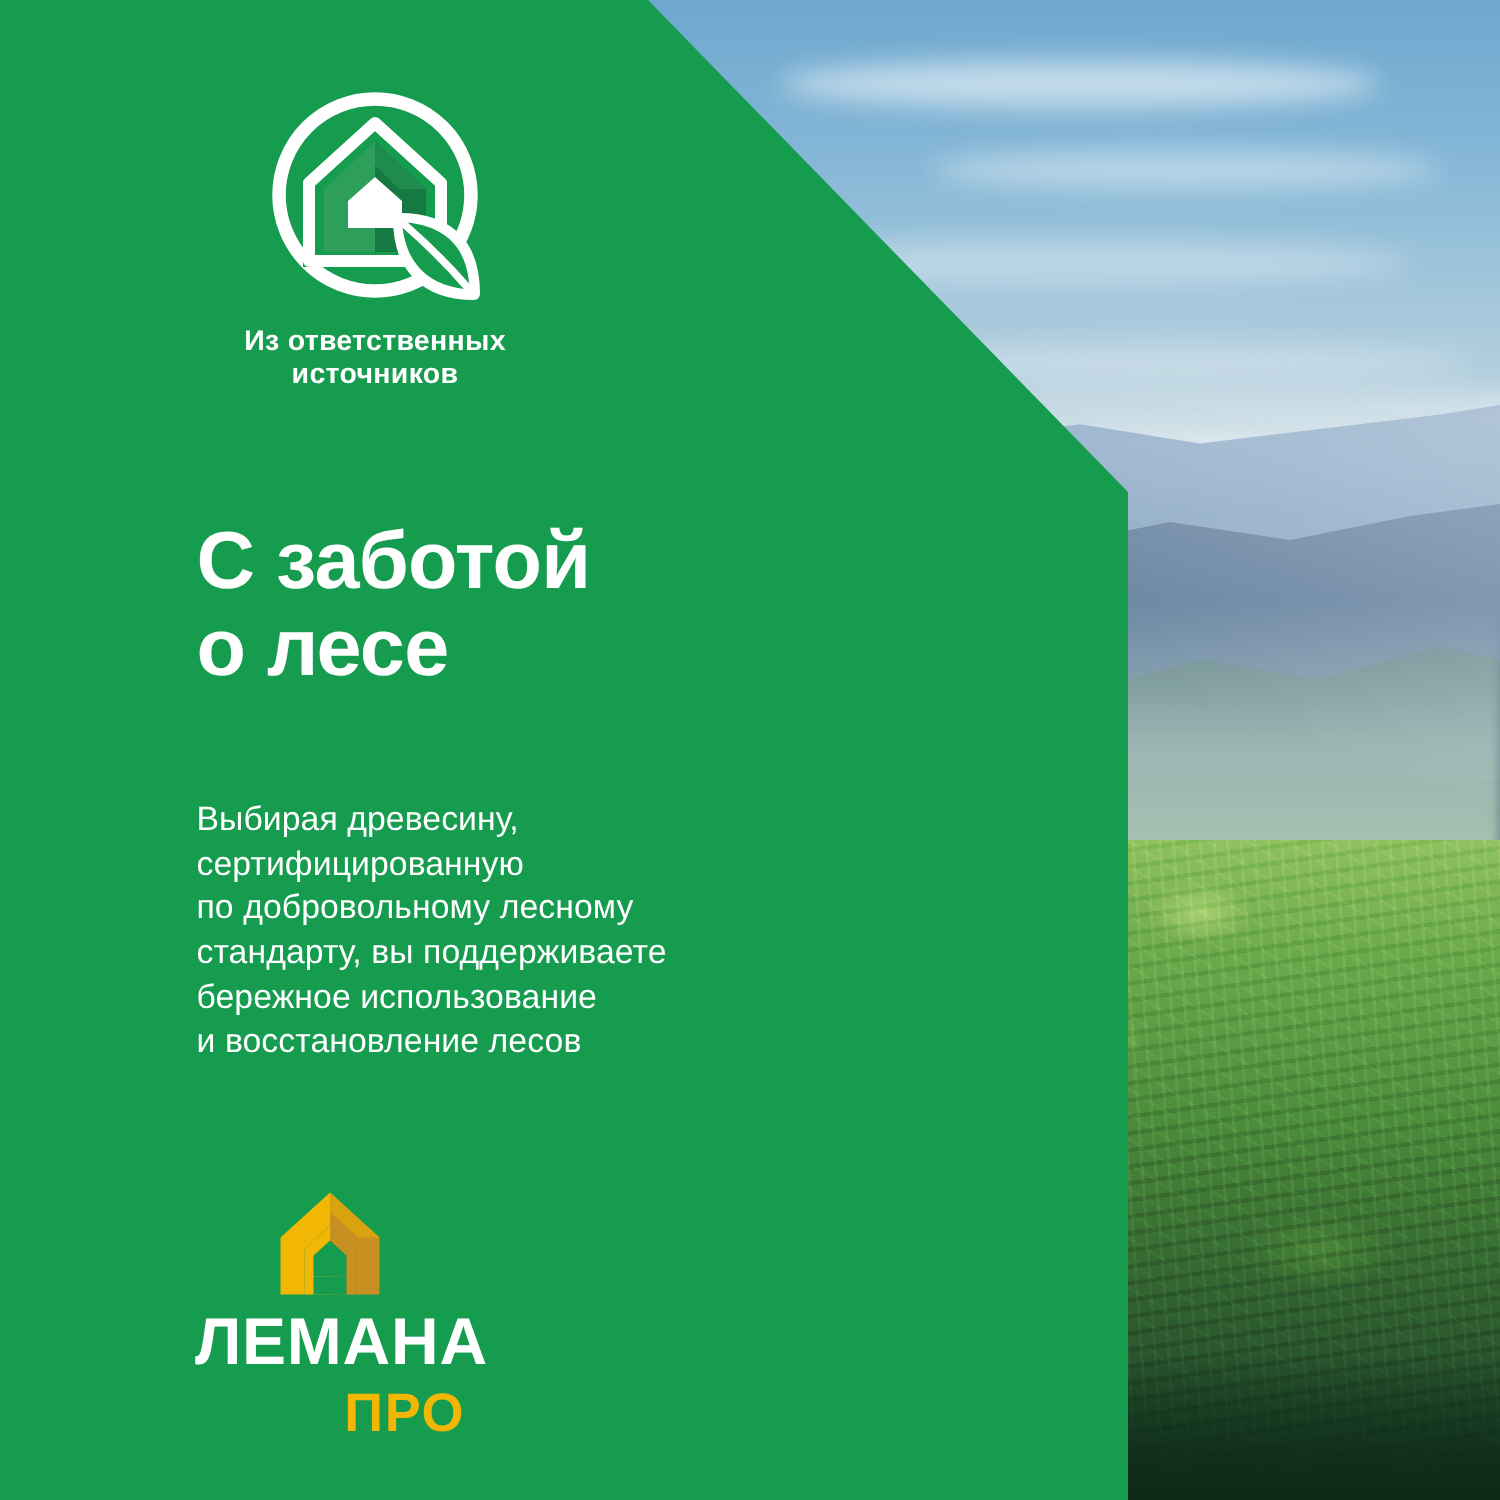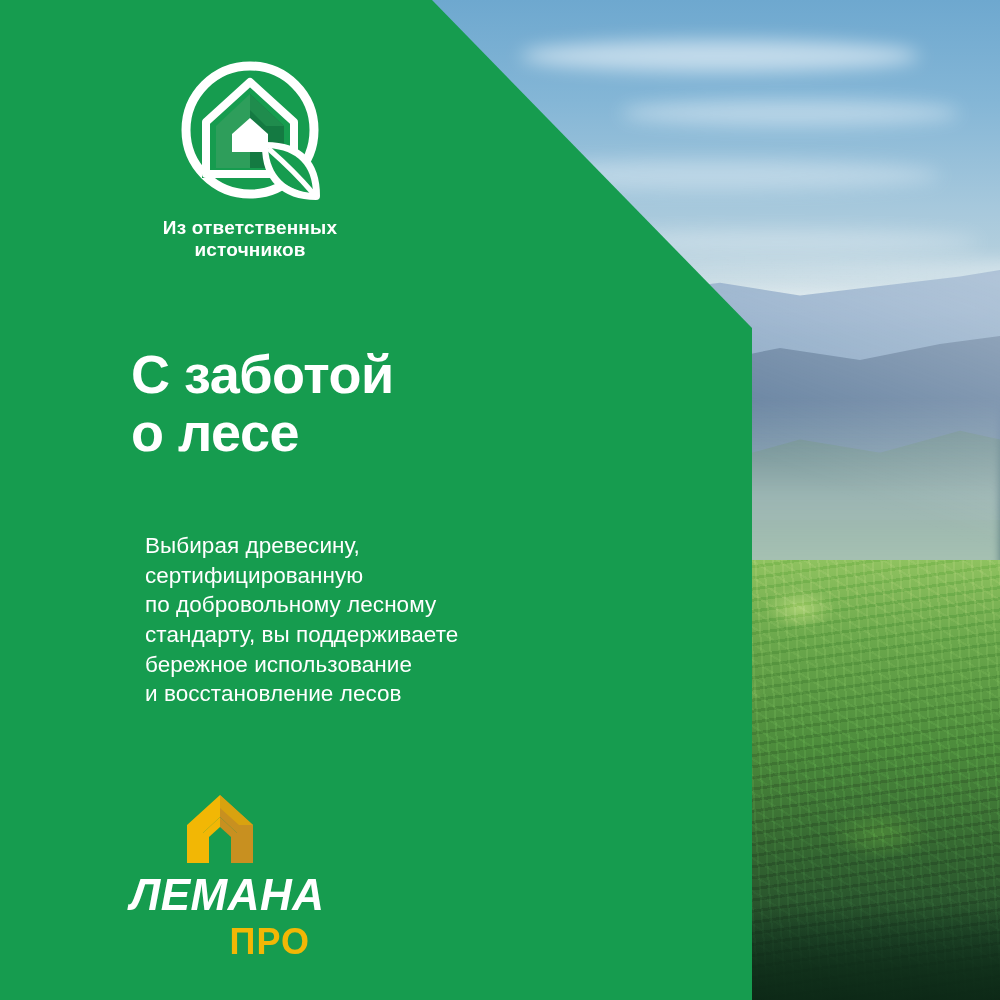--- a/index.html
+++ b/index.html
@@ -109,31 +109,31 @@
 
   
   #headline{
     position:absolute; left:131px; top:326px;
     color:#ffffff; font-size:54px; font-weight:bold;
     line-height:1.07; letter-spacing:-.5px; white-space:pre-line;margin-top:20px;
   }
 
   
   #body-copy{
-    position:absolute; left:145px; top:531px;
+    position:absolute; left:131px; top:531px;
     color:#ffffff; font-size:22.5px; font-weight:normal;
     line-height:1.32; letter-spacing:.05px; white-space:pre-line;
   }
 
   
   #brand-logo{ position:absolute; left:130px; top:793px; width:180px; }
   #brand-house{ width:78px; height:72px; margin:0 auto 8px; display:block; }
   #brand-name{
     color:#ffffff; font-size:44px; font-weight:bold; text-align:right;
-    letter-spacing:.5px; line-height:1; font-stretch:condensed;font-style:italic;
+    letter-spacing:.5px; line-height:1; font-stretch:condensed;
   }
   #brand-sub{
     color:#F2B705; font-size:36px; font-weight:bold; text-align:right;
     letter-spacing:1px; line-height:1.05; margin-top:6px;
   }
 </style>
 </head>
 <body>
 
 <div id="photo-layer">

